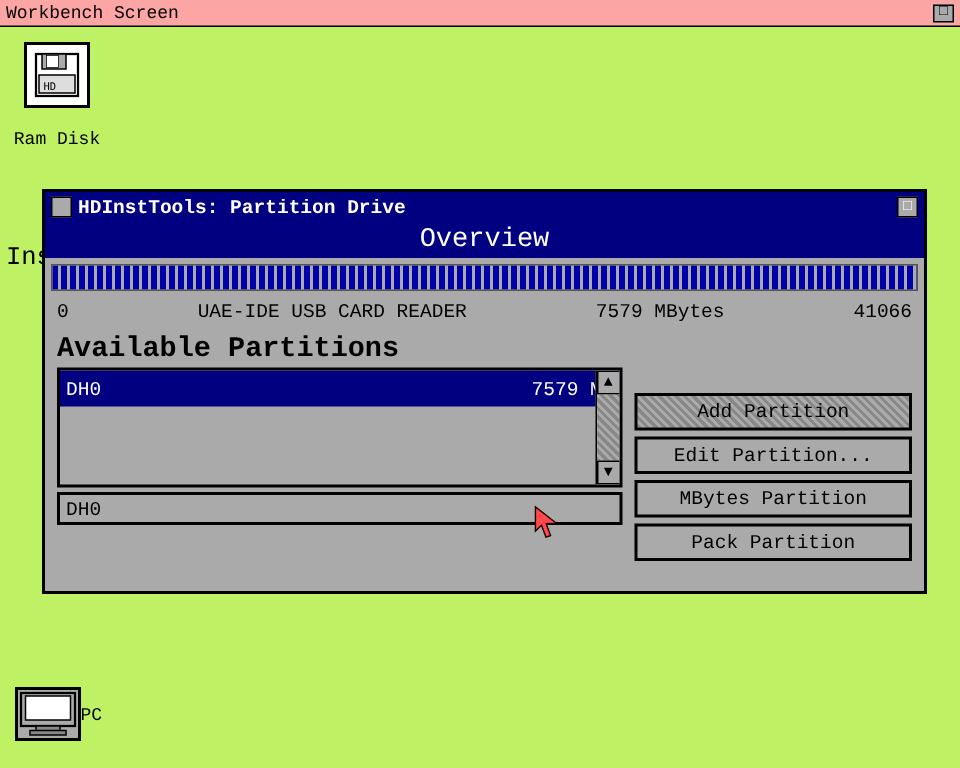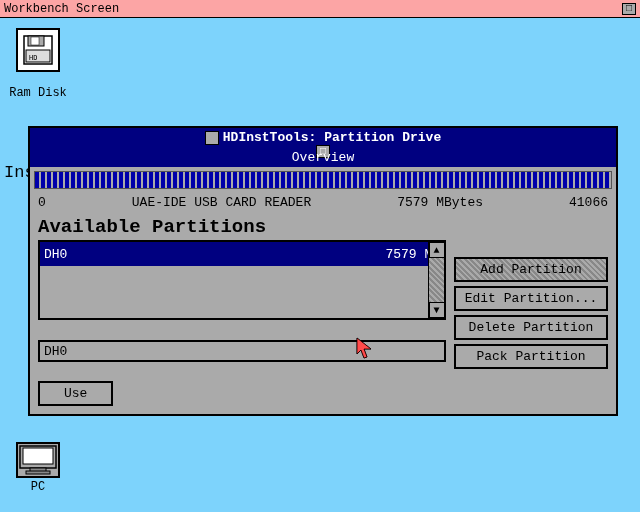--- a/index.html
+++ b/index.html
@@ -37,21 +37,21 @@
       justify-content: center;
       font-size: 10px;
       cursor: pointer;
     }
 
     
     .desktop {
       position: relative;
       width: 640px;
       height: 494px;
-      background: #7dd3fc;
+      background: #bef264;
     }
 
     
     .icon-ramdisk {
       position: absolute;
       top: 10px;
       left: 8px;
       display: flex;
       flex-direction: column;
       align-items: center;
@@ -79,21 +79,21 @@
       width: 32px;
       height: 32px;
     }
 
     
     .icon-pc {
       position: absolute;
       bottom: 18px;
       left: 8px;
       display: flex;
-      flex-direction: column;
+      flex-direction: row;
       align-items: center;
       width: 60px;
       justify-content: flex-end;
     }
     .icon-pc .icon-img {
       width: 44px;
       height: 36px;
       background: #aaaaaa;
       border: 2px solid #000;
       display: flex;
@@ -127,21 +127,20 @@
     }
 
     .dialog-titlebar {
       background: #000080;
       color: #fff;
       display: flex;
       align-items: center;
       justify-content: space-between;
       padding: 2px 4px;
       height: 20px;
-      flex-direction: column;
     }
     .dialog-titlebar-left {
       display: flex;
       align-items: center;
       gap: 4px;
     }
     .dialog-titlebar-square {
       width: 14px;
       height: 14px;
       background: #aaaaaa;
@@ -163,21 +162,21 @@
       font-size: 10px;
       cursor: pointer;
     }
 
     
     .overview-bar {
       background: #000080;
       color: #fff;
       text-align: center;
       padding: 2px 0;
-      font-size: 13px;
+      font-size: 18px;
       margin: 0;
     }
 
     
     .striped-bar {
       height: 18px;
       background: repeating-linear-gradient(
         90deg,
         #0000aa 0px,
         #0000aa 4px,
@@ -210,21 +209,21 @@
     .partitions-area {
       display: flex;
       padding: 0 8px 8px 8px;
       gap: 8px;
     }
 
     .partitions-left {
       flex: 1;
       display: flex;
       flex-direction: column;
-      gap: 20px;
+      gap: 3px;
       font-family: Liberation Mono, monospace;
     }
 
     
     .partition-list {
       border: 2px solid #000;
       background: #aaaaaa;
       height: 80px;
       position: relative;
       overflow: hidden;
@@ -286,21 +285,21 @@
       height: 22px;
       display: flex;
       align-items: center;
     }
 
     
     .partitions-right {
       display: flex;
       flex-direction: column;
       gap: 4px;
-      width: 154px;
+      width: 185px;
       padding-top: 17px;
     }
 
     .amiga-btn {
       background: #aaaaaa;
       border: 2px solid #000;
       padding: 3px 8px;
       font-family: 'Courier New', monospace;
       font-size: 13px;
       cursor: pointer;
@@ -423,28 +422,27 @@
 
         <div class="partition-name-field">
           <span>DH0</span>
         </div>
 
       </div>
 
       <div class="partitions-right">
         <button class="amiga-btn highlighted">Add Partition</button>
         <button class="amiga-btn">Edit Partition...</button>
-        <button class="amiga-btn">Delete Partition</button>
+        <button class="amiga-btn">MBytes Partition</button>
         <button class="amiga-btn">Pack Partition</button>
       </div>
 
     </div>
 
     <div class="bottom-buttons">
-      <button class="bottom-btn">Use</button>
     </div>
 
   </div>
 
   <div class="cursor-arrow">
     <svg width="20" height="24" viewBox="0 0 20 24" xmlns="http://www.w3.org/2000/svg">
       <polygon points="2,2 2,18 6,14 9,22 12,21 9,13 16,13" fill="white" stroke="black" stroke-width="1"></polygon>
       <polygon points="2,2 2,18 6,14 9,22 12,21 9,13 16,13" fill="red" stroke="black" stroke-width="0.5" opacity="0.7"></polygon>
     </svg>
   </div>

